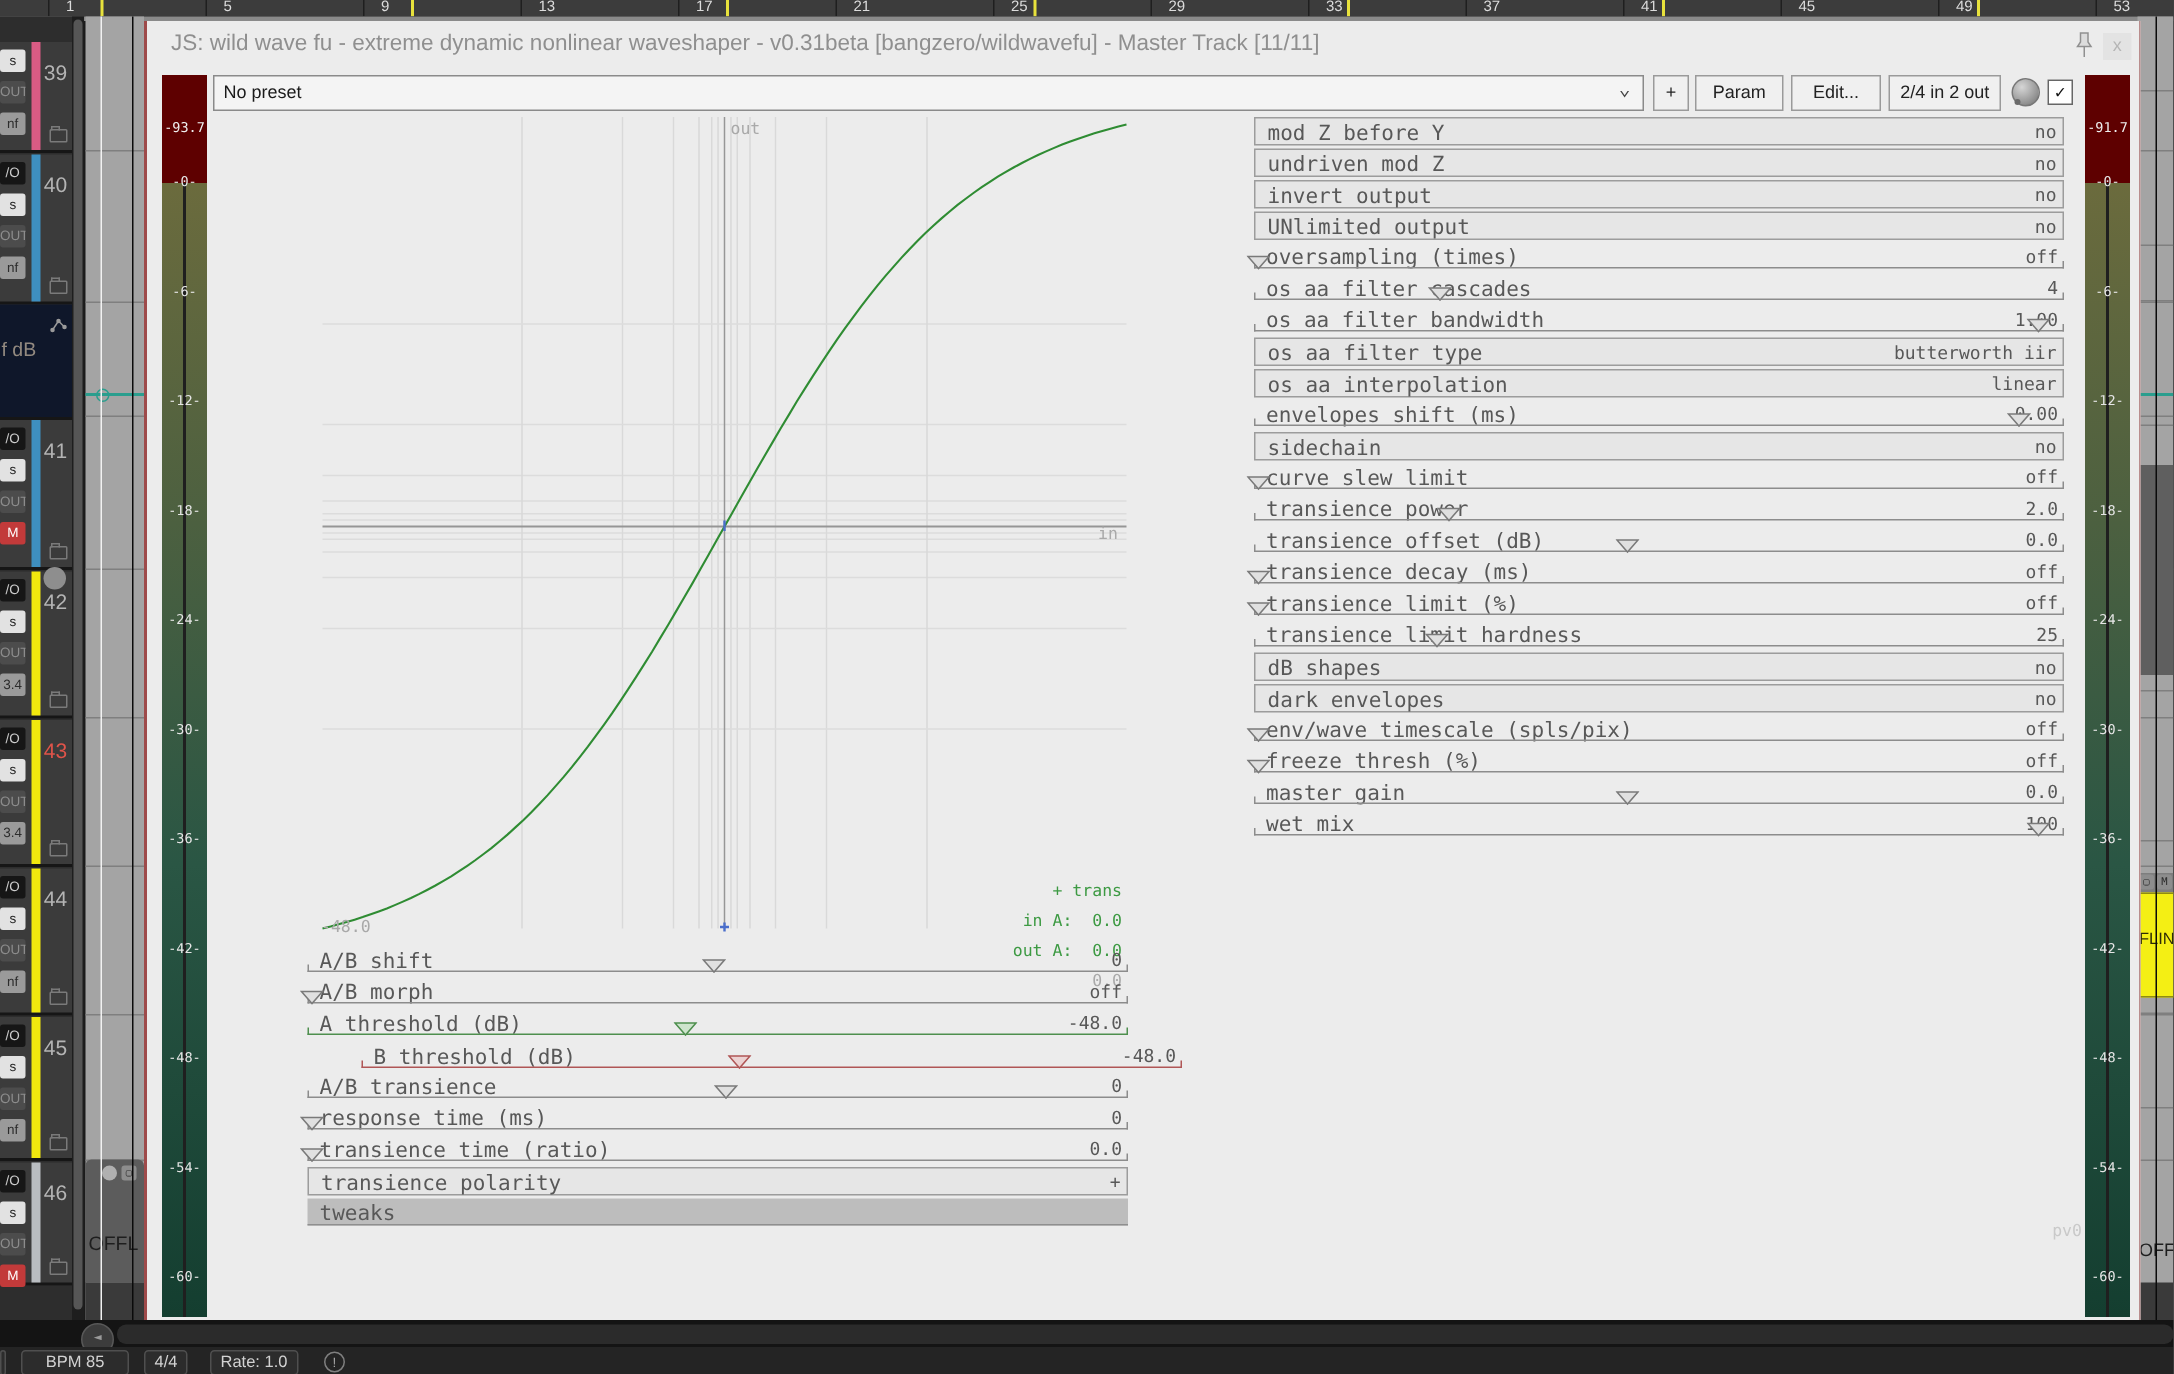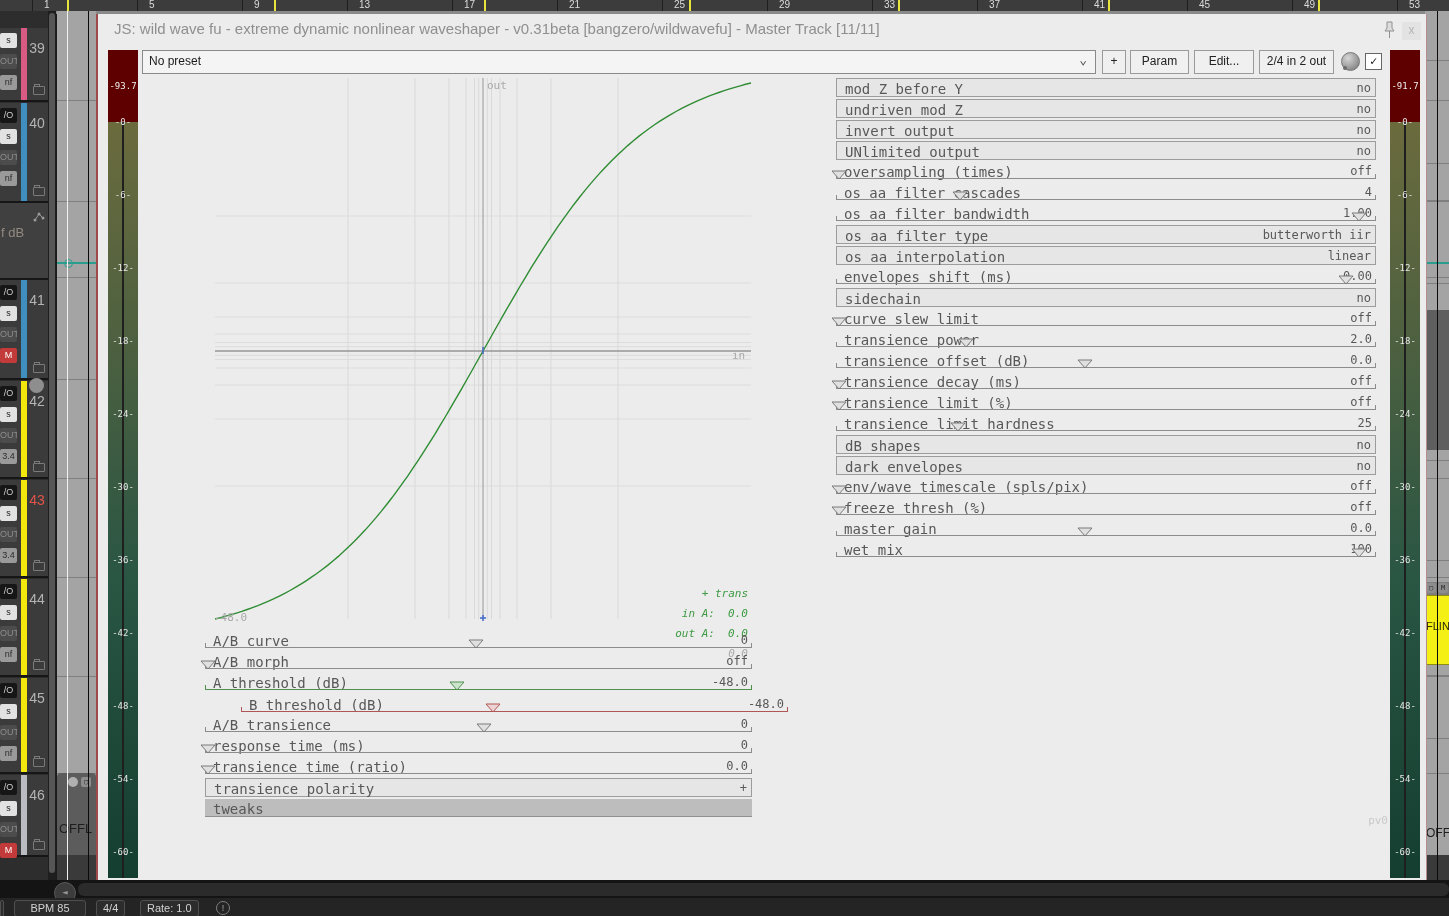--- a/index.html
+++ b/index.html
@@ -61,21 +61,21 @@
   .prow .val{position:absolute;right:4px;top:2px;font-size:12px;color:#585858;white-space:pre;}
   .prow.box{background:#e6e6e6;border:1px solid #9c9c9c;}
   .prow.fill{background:#bdbdbd;border-bottom:1px solid #8f8f8f;}
   .prow.slider .under{position:absolute;left:0;right:0;bottom:0;height:1px;background:#8c8c8c;}
   .prow.slider .endt{position:absolute;bottom:0;width:1px;height:5px;background:#8c8c8c;}
   .prow.slider.green .under,.prow.slider.green .endt{background:#4e8f4e;}
   .prow.slider.red .under,.prow.slider.red .endt{background:#b05656;}
   .tri{position:absolute;top:3px;}
   
   .gtext{color:#a9a9a9;font-size:11px;white-space:pre;}
-  #graph-info{text-align:right;line-height:10px;font-size:11px;white-space:pre;font-style:italic;}
+  #graph-info{text-align:right;line-height:10px;font-size:11px;white-space:pre;}
   #graph-info .g{color:#3d9a43;}
   #graph-info .gray{color:#a9a9a9;}
   
   #hscroll{left:0;top:880px;width:1449px;height:18px;background:#141414;}
   #hscroll-thumb{left:78px;top:883px;width:1371px;height:13px;background:#2b2b2b;border-radius:6px;}
   #scroll-left-btn{left:54px;top:882px;width:20px;height:20px;border-radius:50%;background:#3c3c3c;
      border:1px solid #585858;color:#9a9a9a;font-size:9px;text-align:center;line-height:19px;}
   #transport{left:0;top:898px;width:1449px;height:18px;background:#242424;
      font-family:"Liberation Sans",sans-serif;}
   .tbox{position:absolute;top:2px;height:15px;background:#2c2c2c;border:1px solid #4f4f4f;border-radius:3px;
@@ -198,21 +198,21 @@
       </div>
       <div class="track" style="top: 764px; height: 80px;">
         <div class="track-strip" style="background: rgb(185, 189, 193);"></div>
         <div class="track-num" style="color: rgb(180, 180, 180);">46</div>
         <div class="tbtn" style="top: 5px; background: rgb(22, 22, 22); color: rgb(204, 204, 204);">/O</div>
         <div class="tbtn" style="top: 26px; background: rgb(226, 226, 226); color: rgb(34, 34, 34);">s</div>
         <div class="tbtn" style="top: 47px; background: rgb(76, 76, 76); color: rgb(140, 140, 140);">OUT</div>
         <div class="tbtn" style="top: 68px; background: rgb(194, 58, 58); color: rgb(255, 255, 255);">M</div>
         <div class="folder-ico" style="top: 66px;"></div>
       </div>
-      <div style="position: absolute; left: 0px; top: 192px; width: 48px; height: 75px; background: #404040; border-bottom: 2px solid rgb(22, 22, 22);">
+      <div style="position: absolute; left: 0px; top: 192px; width: 48px; height: 75px; background: #0f172a; border-bottom: 2px solid rgb(22, 22, 22);">
         <div style="position: absolute; left: 1px; top: 22px; color: rgb(147, 138, 128); font-size: 13px; font-family: &quot;Liberation Sans&quot;, sans-serif;">f dB</div>
         <div style="position: absolute; left: 33px; top: 5px; width: 10px; height: 10px;"><svg width="12" height="12">
             <circle cx="2" cy="9" r="1.5" fill="#9a9a9a"></circle>
             <circle cx="6" cy="3" r="1.5" fill="#9a9a9a"></circle>
             <circle cx="10" cy="7" r="1.5" fill="#9a9a9a"></circle>
             <line x1="2" y1="9" x2="6" y2="3" stroke="#9a9a9a"></line>
             <line x1="6" y1="3" x2="10" y2="7" stroke="#9a9a9a"></line>
           </svg></div>
       </div>
     </div>
@@ -361,21 +361,21 @@
   <div class="abs gtext" style="left:214px;top:611px;">-48.0</div>
   <div id="graph-info" class="abs" style="right:701px;top:579px;">
     <span class="g">+ trans</span><br>
     <span class="g">in A:  0.0</span><br>
     <span class="g">out A:  0.0</span><br>
     <span class="gray">0.0</span>
   </div>
 
   <div id="params-left" class="abs" style="left:205px;top:631px;width:547px;height:190px;">
       <div class="prow slider" style="top: 0px; width: 547px;">
-        <div class="lab">A/B curve</div>
+        <div class="lab">A/B shift</div>
         <div class="val">0</div>
         <div class="under"></div>
         <div class="endt" style="left: 0px;"></div>
         <div class="endt" style="right: 0px;"></div>
         <div class="tri" style="left: 263px;"><svg width="16" height="10">
             <polygon points="1,1 15,1 8,9" fill="#e0e0e0" stroke="#7a7a7a"></polygon>
           </svg></div>
       </div>
       <div class="prow slider" style="top: 21px; width: 547px;">
         <div class="lab">A/B morph</div>

